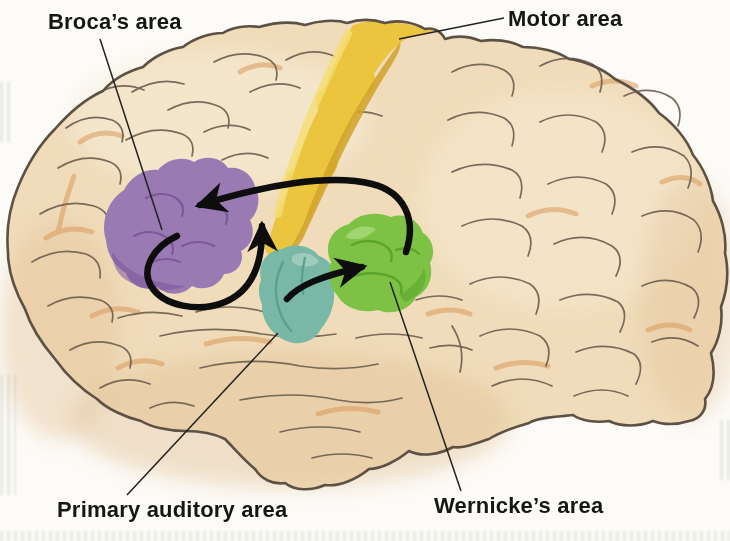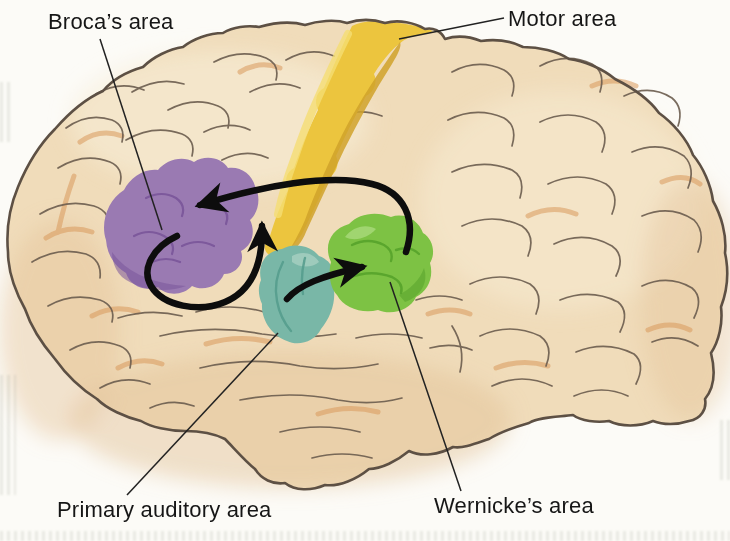--- a/index.html
+++ b/index.html
@@ -1,21 +1,21 @@
 <!DOCTYPE html>
 <html><head>
 <meta charset="utf-8">
 <style>
   html,body{margin:0;padding:0;}
   body{
     width:730px;height:541px;overflow:hidden;
     background:#fcfbf7;
     font-family:"Liberation Sans", sans-serif;
   }
-  #stage{position:relative;width:730px;height:541px;}
+  #stage{position:relative;width:730px;height:541px;font-weight:bold;}
   #stage svg{position:absolute;left:0;top:0;}
   .label-text{
     font-family:"Liberation Sans", sans-serif;
     font-size:22px;
     letter-spacing:0.2px;
   }
   .smudge{
     position:absolute;pointer-events:none;opacity:.14;
     background:repeating-linear-gradient(90deg, #7a7e6e 0 3px, transparent 3px 7px);
     filter:blur(1.2px);

